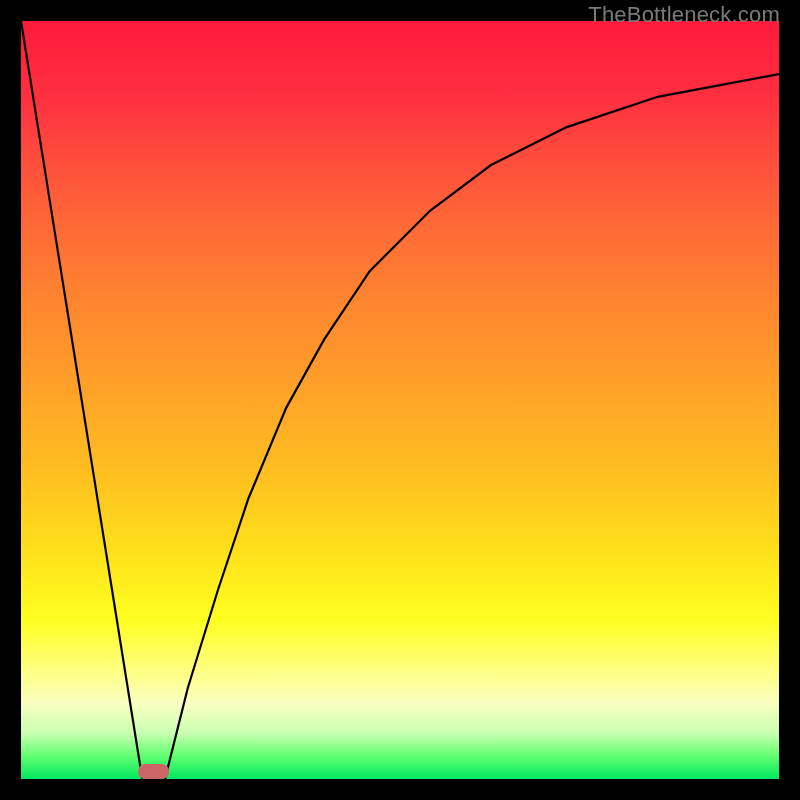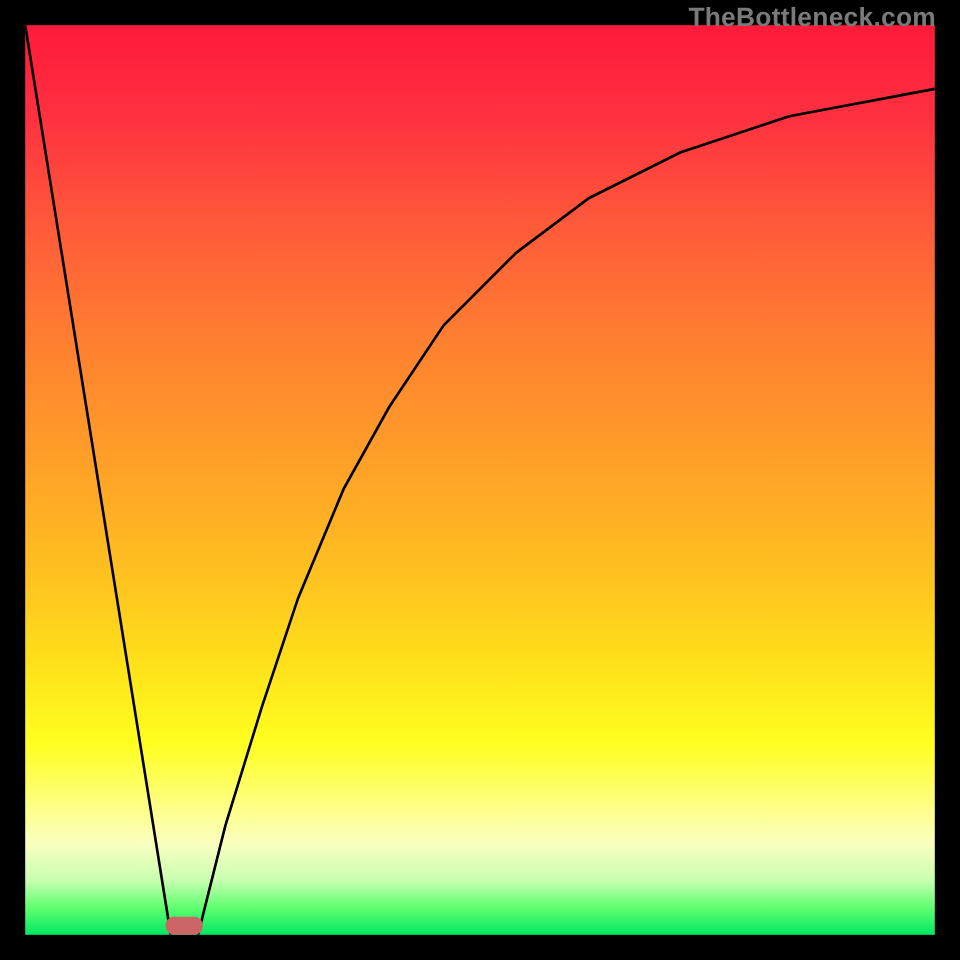--- a/index.html
+++ b/index.html
@@ -37,21 +37,21 @@
       #00e860 100%
     );
   }
   .watermark {
     position: absolute;
     top: 2px;
     right: 20px;
     font-family: Arial, Helvetica, sans-serif;
     font-size: 22px;
     color: #7a7a7a;
-    font-weight: 700;
+    font-weight: 400;
     letter-spacing: 0.2px;
     margin-left: 36px;
   }
   .marker {
     position: absolute;
     background: #cc6666;
     border-radius: 7px;
   }
   svg.curve {
     position: absolute;

